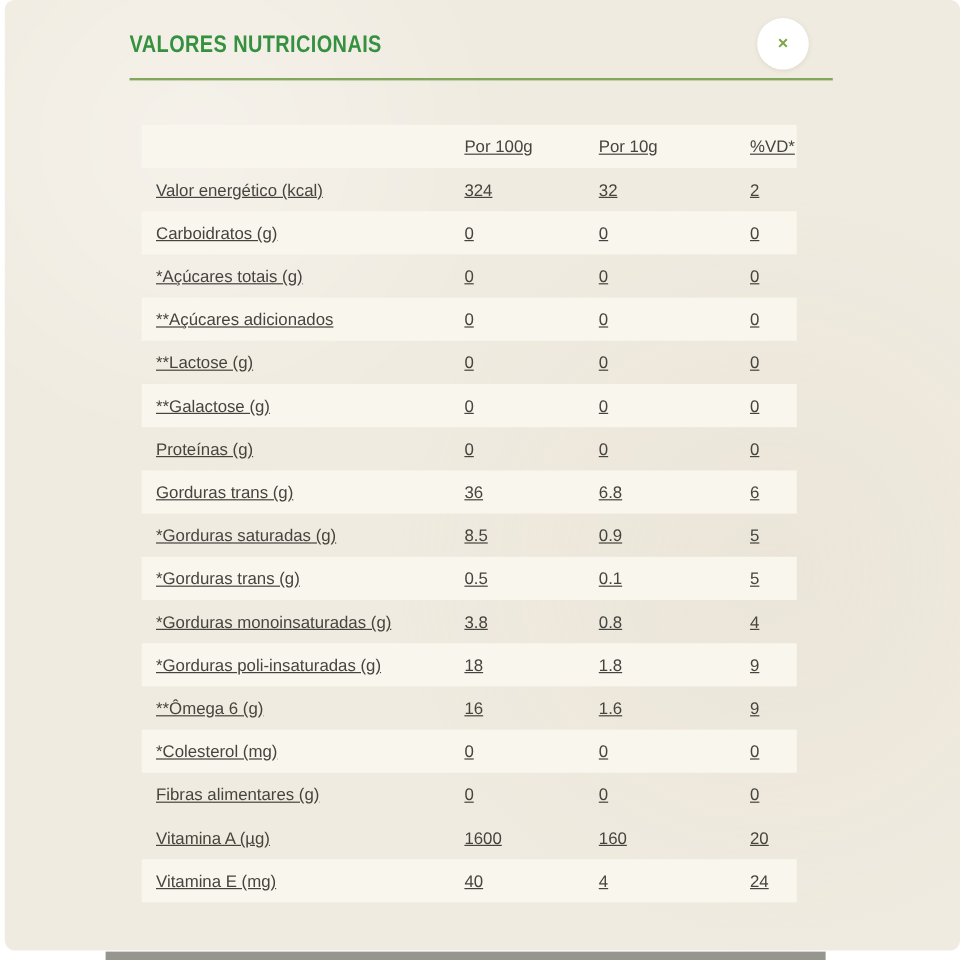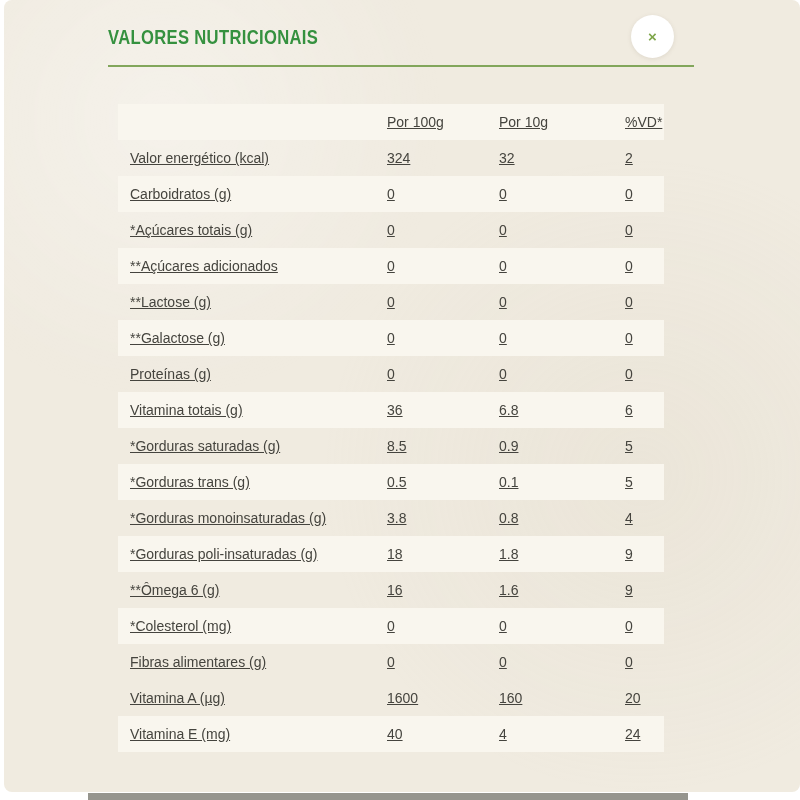--- a/index.html
+++ b/index.html
@@ -96,21 +96,21 @@
   </div>
 
   <div class="row">
     <div class="cell label">Proteínas (g)</div>
     <div class="cell c1">0</div>
     <div class="cell c2">0</div>
     <div class="cell c3">0</div>
   </div>
 
   <div class="row alt">
-    <div class="cell label">Vitamina totais (g)</div>
+    <div class="cell label">Gorduras trans (g)</div>
     <div class="cell c1">36</div>
     <div class="cell c2">6.8</div>
     <div class="cell c3">6</div>
   </div>
 
   <div class="row">
     <div class="cell label">*Gorduras saturadas (g)</div>
     <div class="cell c1">8.5</div>
     <div class="cell c2">0.9</div>
     <div class="cell c3">5</div>

